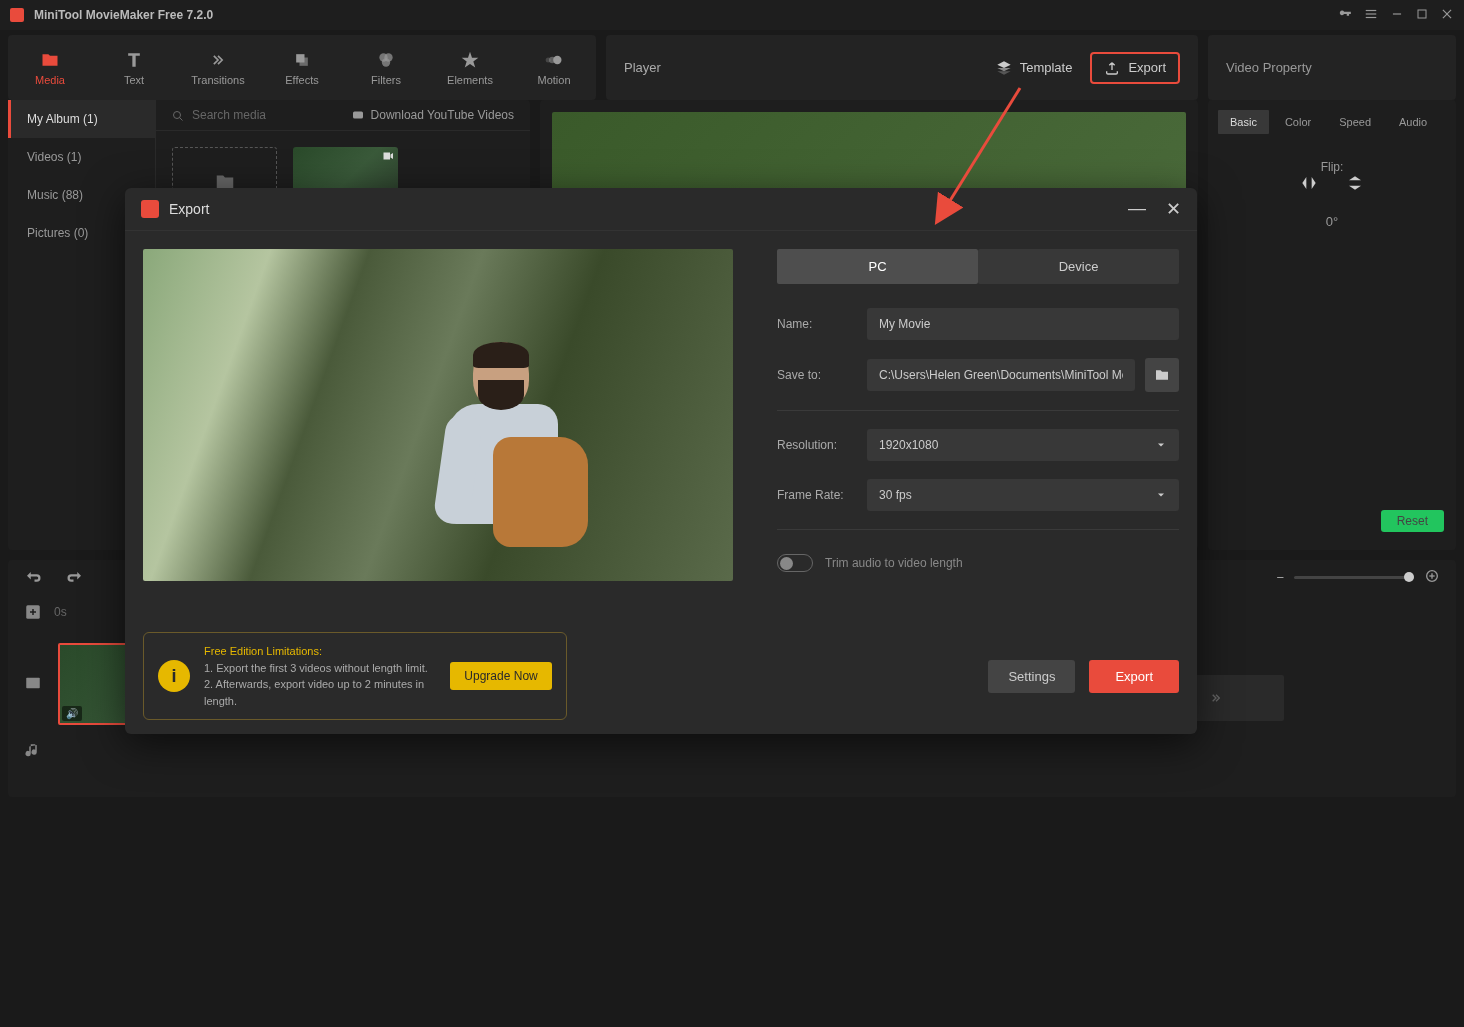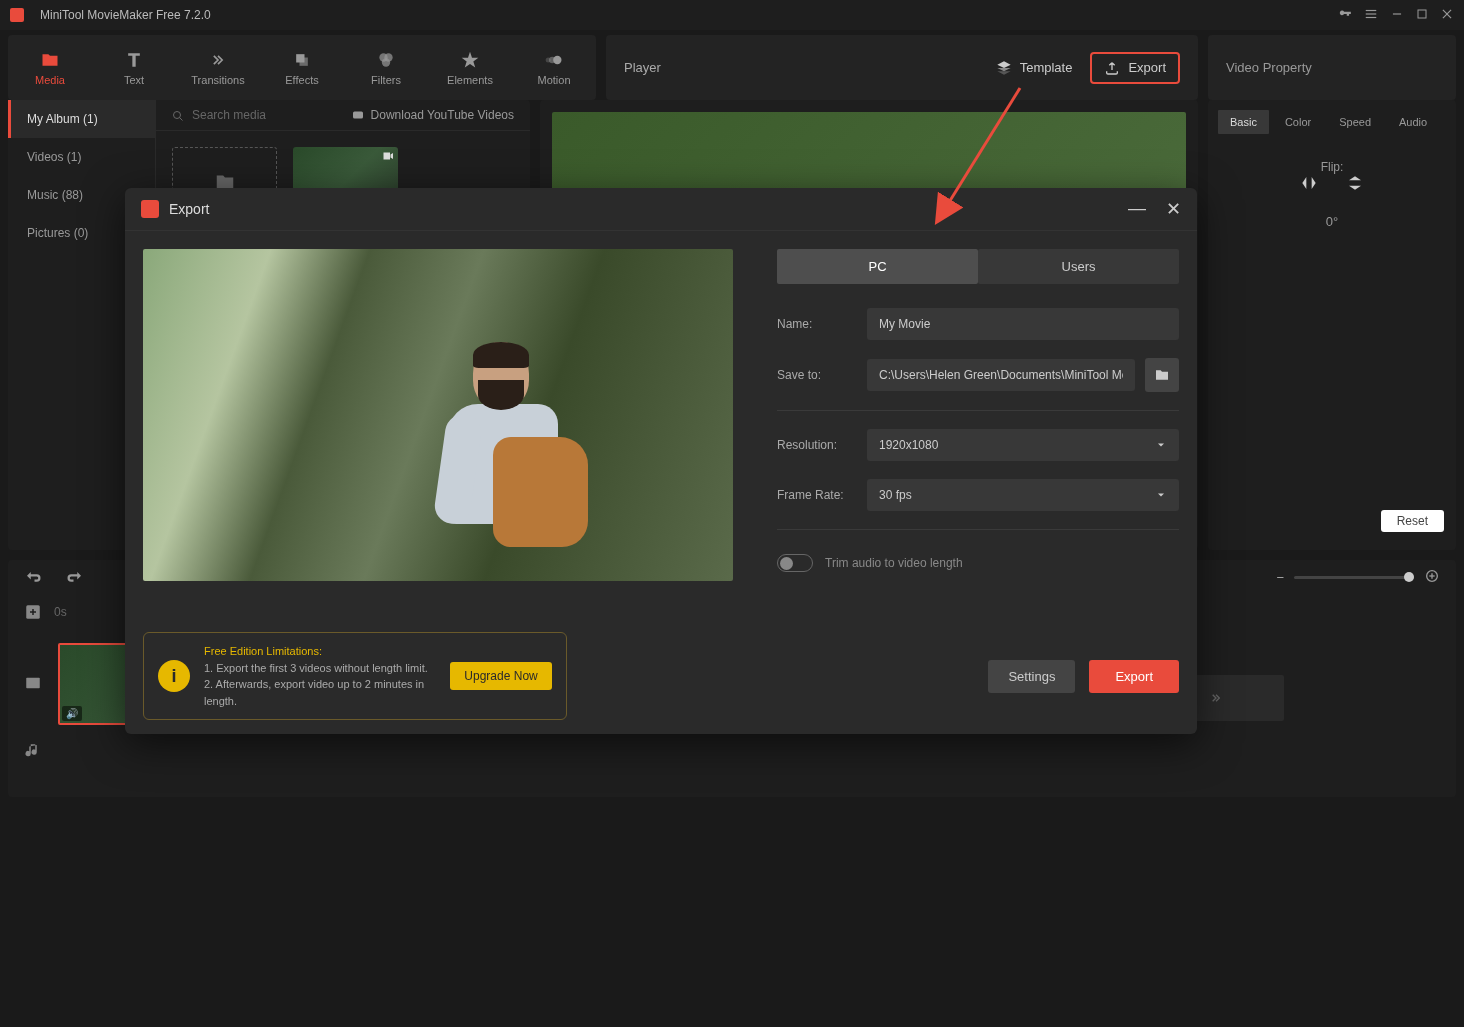--- a/index.html
+++ b/index.html
@@ -1,20 +1,20 @@
 <!DOCTYPE html>
 <html><head>
 <meta charset="utf-8">
 <style>
 * { margin: 0; padding: 0; box-sizing: border-box; font-family: -apple-system, "Segoe UI", Arial, sans-serif; }
 body { background: #1a1a1a; color: #aaa; font-size: 13px; width: 1464px; height: 1027px; overflow: hidden; position: relative; }
 
 
 .titlebar { height: 30px; background: #1e1e1e; display: flex; align-items: center; padding: 0 10px; justify-content: space-between; }
-.titlebar-left { display: flex; align-items: center; gap: 16px; }
+.titlebar-left { display: flex; align-items: center; gap: 10px; font-weight: bold; }
 .app-icon { width: 14px; height: 14px; background: #e94b3c; border-radius: 2px; }
 .titlebar-title { color: #bbb; font-size: 12px; }
 .titlebar-right { display: flex; align-items: center; gap: 12px; }
 .titlebar-right svg, .titlebar-right span { color: #999; cursor: pointer; }
 .key-icon { color: #e6b800 !important; }
 
 
 .toprow { display: flex; height: 70px; gap: 10px; padding: 5px 8px 0 8px; }
 .toolbar { display: flex; background: #232323; border-radius: 4px; padding: 8px 6px; gap: 12px; }
 .tool { display: flex; flex-direction: column; align-items: center; justify-content: center; width: 72px; gap: 4px; font-size: 11px; color: #999; cursor: pointer; }
@@ -67,21 +67,21 @@
 .t-icon { width: 24px; color: #888; }
 .t-clip { height: 82px; width: 136px; border: 2px solid #e94b3c; border-radius: 2px; background: linear-gradient(135deg, #2a4a2a, #3a5a3a); position: relative; }
 .t-clip-controls { position: absolute; bottom: 2px; left: 2px; right: 2px; display: flex; justify-content: space-between; }
 .t-clip-controls span { background: rgba(0,0,0,0.5); padding: 2px 4px; border-radius: 2px; color: #ccc; font-size: 10px; }
 .t-slot { height: 46px; width: 136px; background: #2a2a2a; border-radius: 2px; display: flex; align-items: center; justify-content: center; margin-bottom: 6px; }
 .t-slot svg { color: #666; }
 .t-audio-track { display: flex; align-items: center; height: 50px; gap: 10px; }
 .t-slots-row { display: flex; gap: 82px; margin-left: 34px; margin-top: -60px; }
 
 
-.reset-hidden { position: absolute; right: 20px; top: 510px; color: #444; background: #ffffff; padding: 4px 16px; border-radius: 3px; font-size: 12px; }
+.reset-hidden { position: absolute; right: 20px; top: 510px; color: #444; background: #22c55e; padding: 4px 16px; border-radius: 3px; font-size: 12px; }
 
 
 .modal { position: absolute; left: 125px; top: 188px; width: 1072px; height: 546px; background: #2a2a2a; border-radius: 6px; box-shadow: 0 10px 40px rgba(0,0,0,0.6); z-index: 100; }
 .modal-header { display: flex; align-items: center; justify-content: space-between; padding: 10px 16px; border-bottom: 1px solid #333; }
 .modal-title { display: flex; align-items: center; gap: 10px; color: #ddd; font-size: 14px; }
 .modal-title-icon { width: 18px; height: 18px; background: #e94b3c; border-radius: 3px; }
 .modal-headbtns { display: flex; gap: 20px; }
 .modal-headbtns span { color: #ccc; cursor: pointer; font-size: 18px; }
 .modal-body { display: flex; padding: 18px; gap: 24px; }
 .preview-col { flex: 1; }
@@ -400,21 +400,21 @@
           <div class="man-pack"></div>
           <div class="man-head"></div>
           <div class="man-hair"></div>
           <div class="man-beard"></div>
         </div>
       </div>
     </div>
     <div class="form-col">
       <div class="tabswitch">
         <div class="active">PC</div>
-        <div>Users</div>
+        <div>Device</div>
       </div>
       <div class="frow">
         <div class="flabel">Name:</div>
         <input class="finput" value="My Movie" style="">
       </div>
       <div class="frow">
         <div class="flabel">Save to:</div>
         <input class="finput" value="C:\Users\Helen Green\Documents\MiniTool MovieM" style="">
         <div class="fbrowse">
           <svg width="16" height="16" viewBox="0 0 24 24" fill="#ccc">

